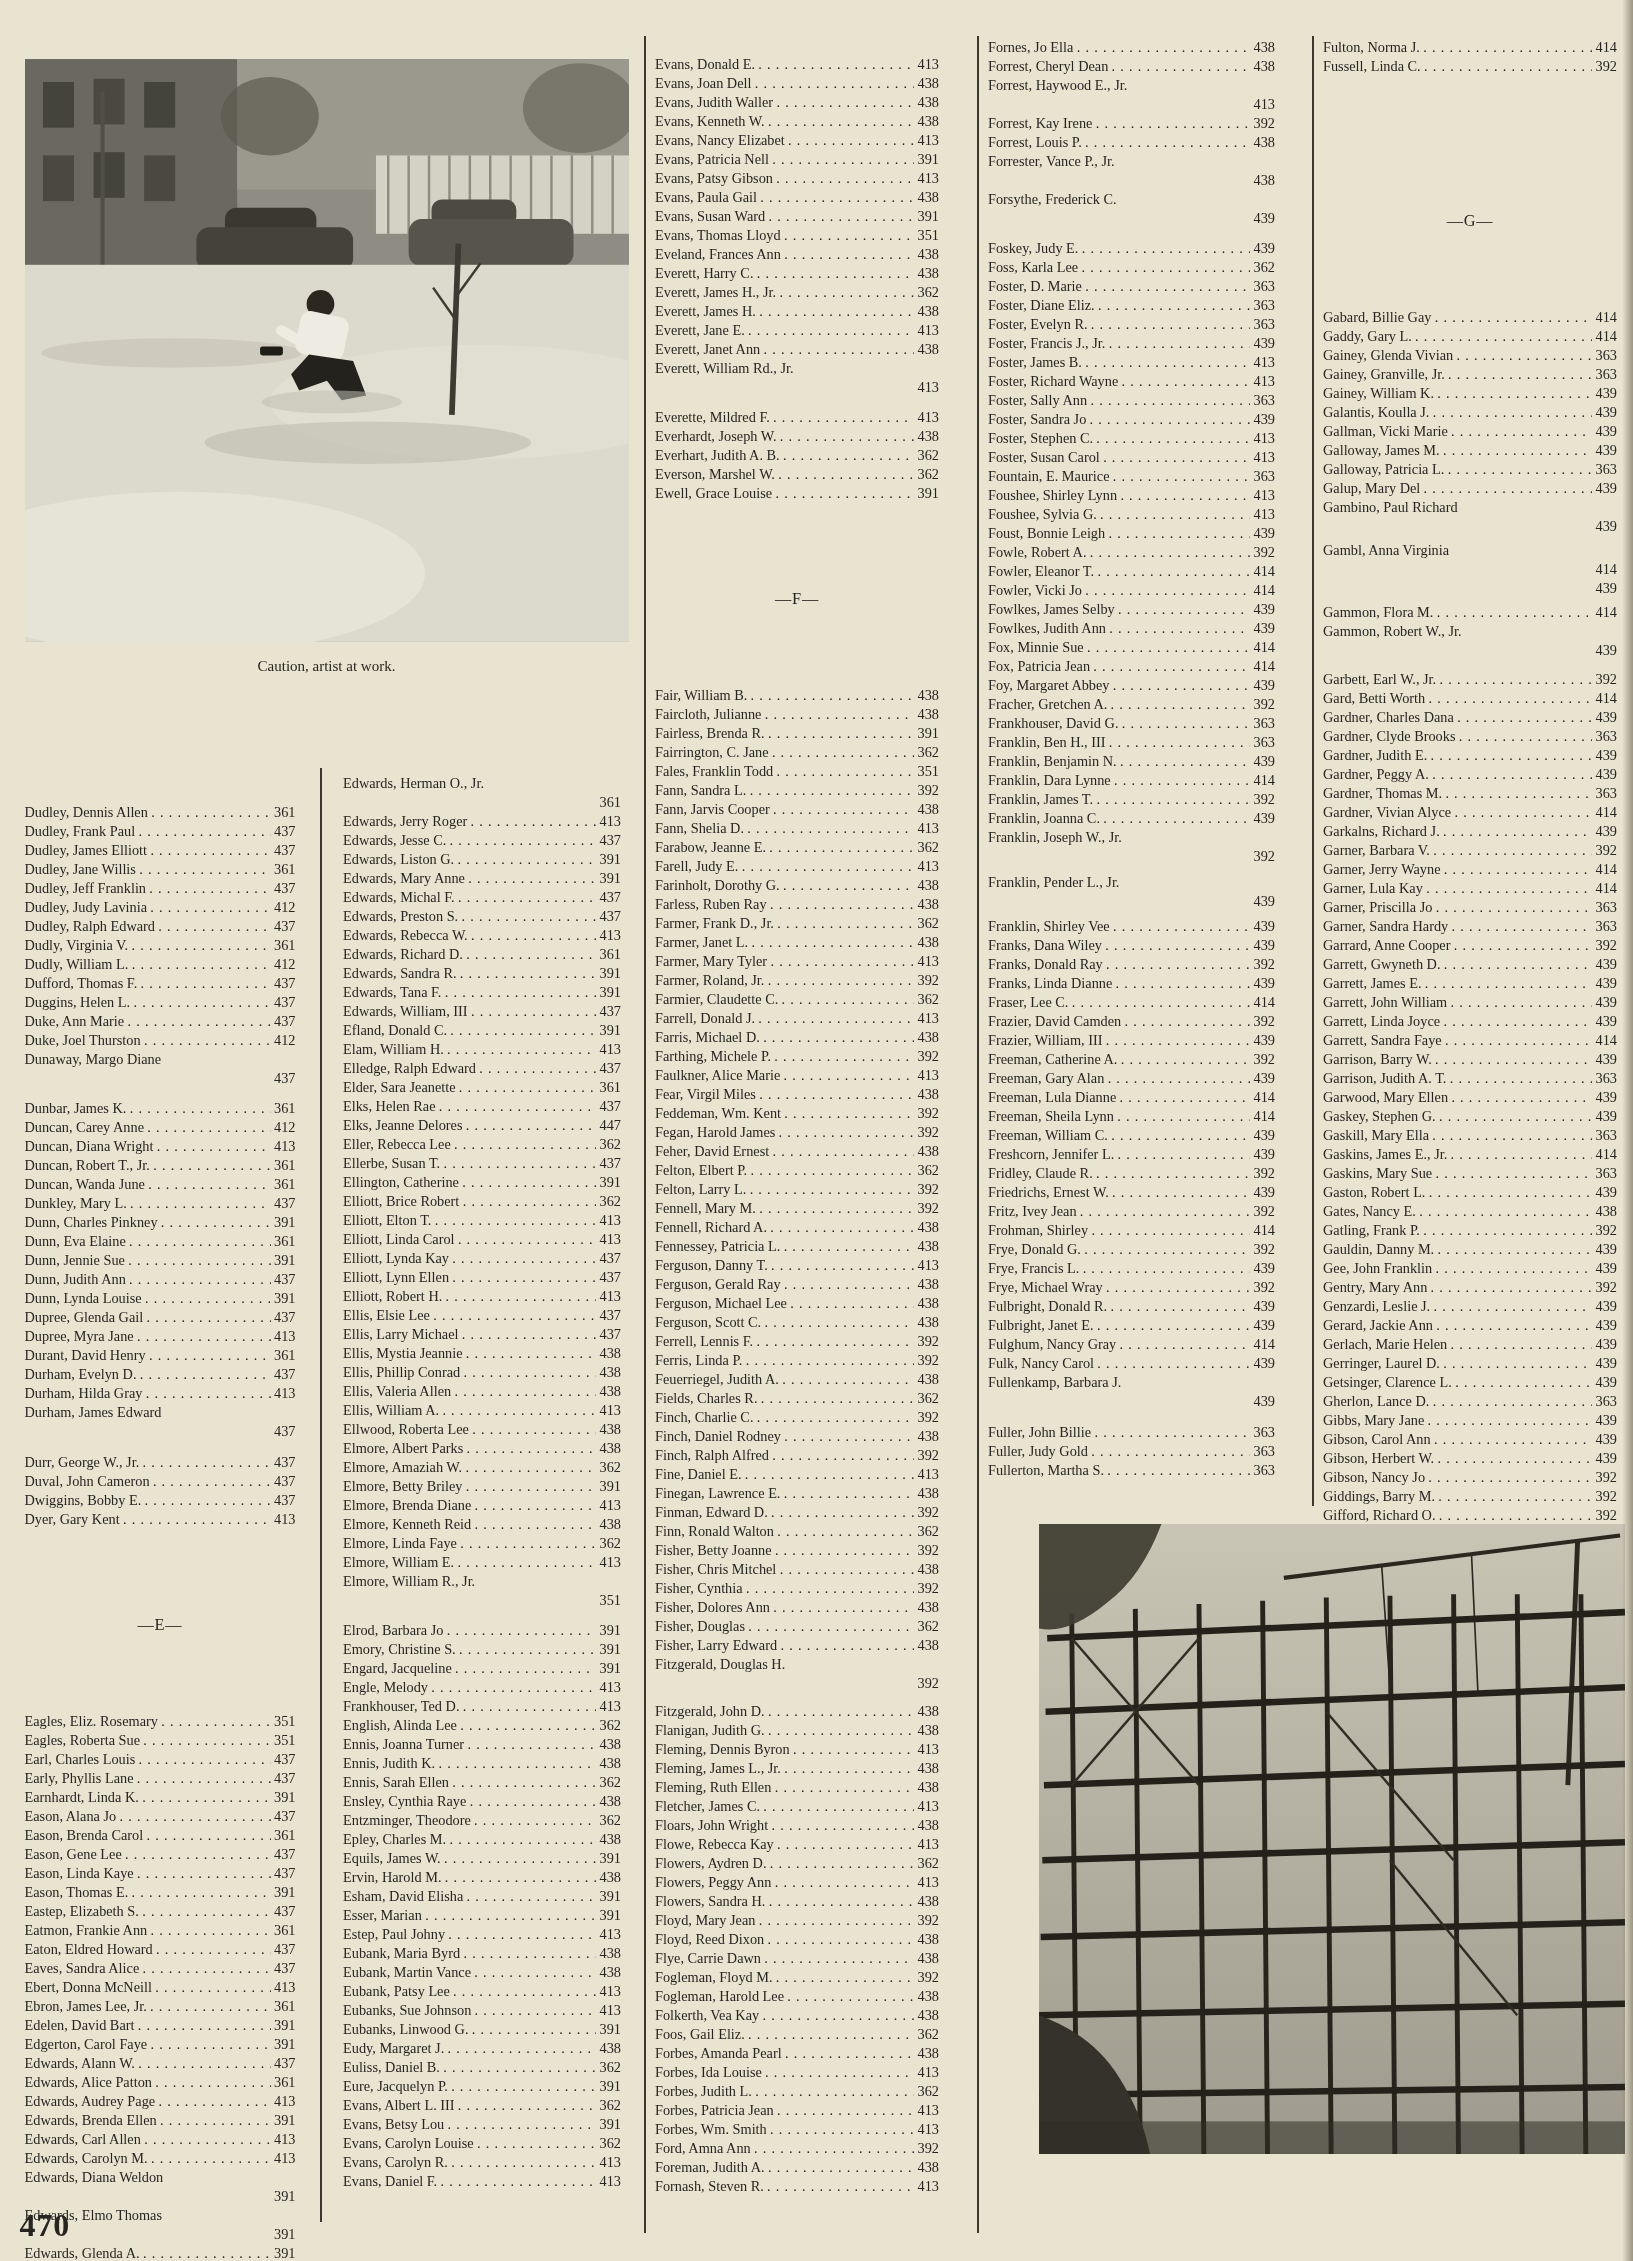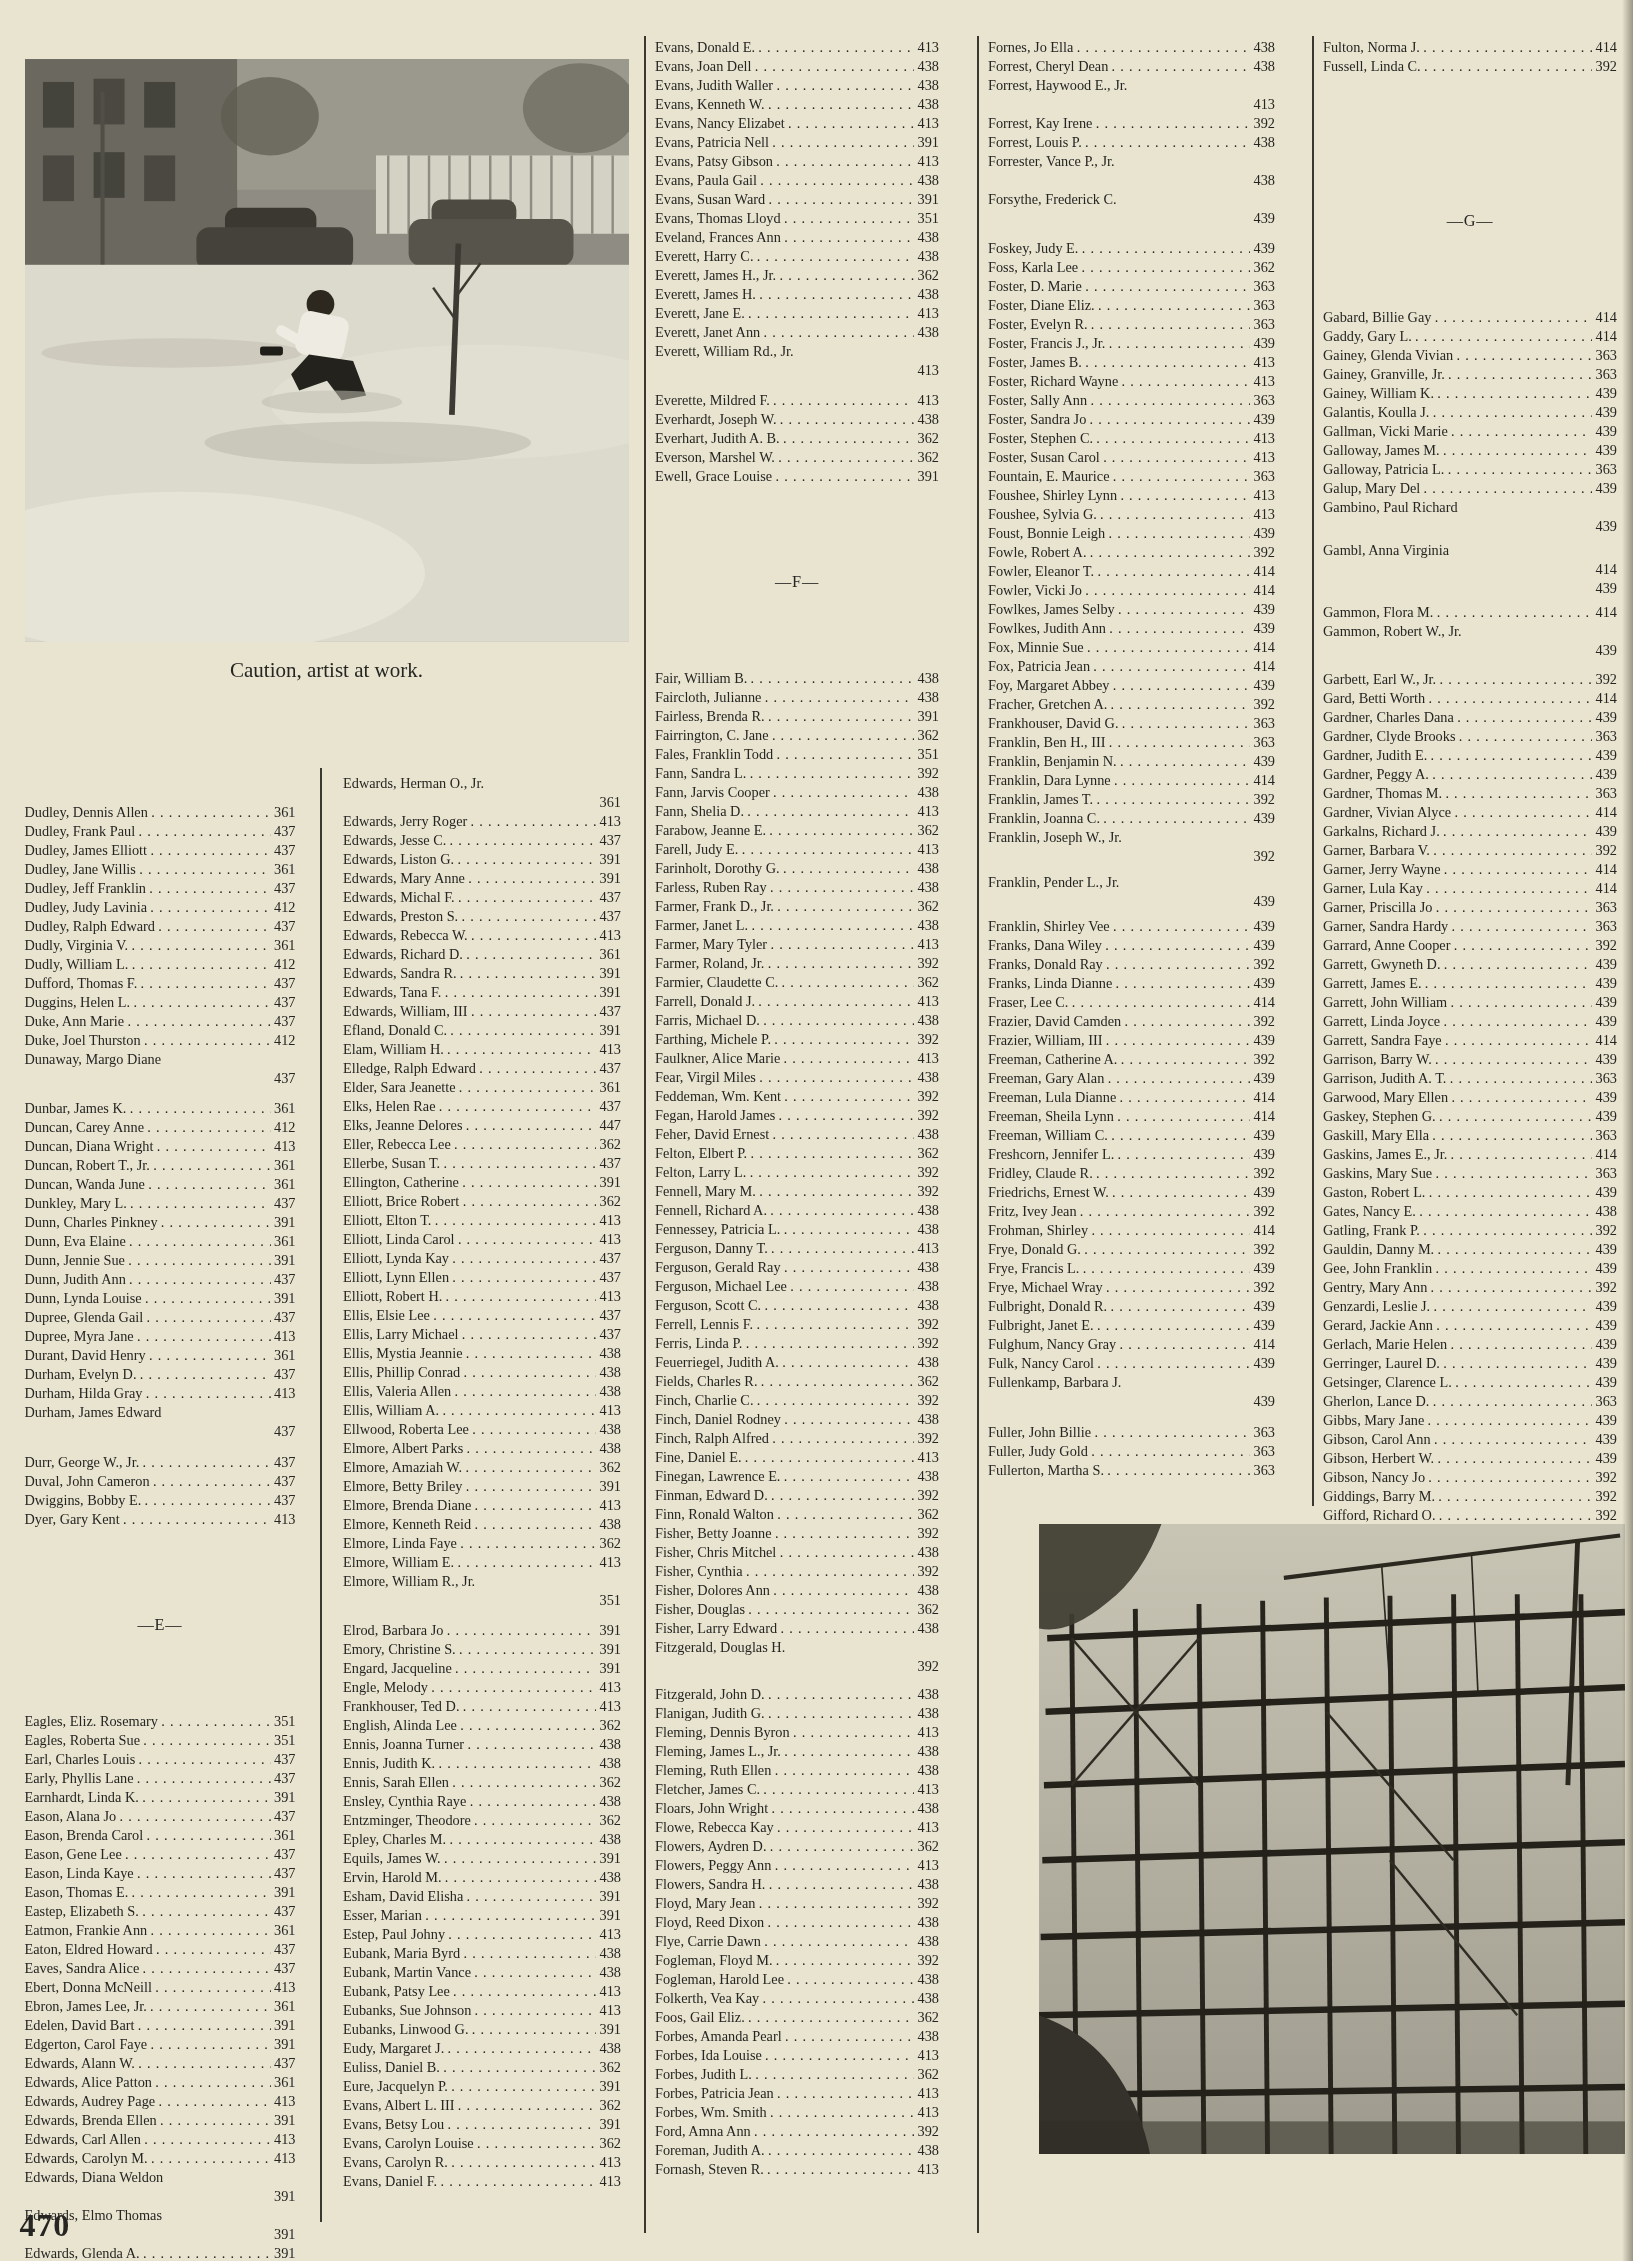--- a/index.html
+++ b/index.html
@@ -29,33 +29,33 @@
   #rule-2 { left:644px; top:36px;   height:2197px; }
   #rule-3 { left:977px; top:36px;  height:2197px; }
   #rule-4 { left:1312px; top:36px;  height:1470px; }
 
   
   .photo { position:absolute; overflow:hidden; }
   #snow-photo { left:24.5px; top:59px; width:604px; height:583px; }
   #construction-photo { left:1039px; top:1524px; width:586px; height:630px; }
 
   .caption-center { position:absolute; left:24.5px; top:658px; width:604px;
-    text-align:center; font-size:21px; }
+    text-align:center; font-size:15px; }
   .caption-left { position:absolute; left:1044px; top:2166px; width:588px;
     font-size:17px; line-height:24px; }
 
   .page-number { position:absolute; left:19.6px; top:2207px;
     font-size:32px; font-weight:bold; letter-spacing:0.8px; }
 
   .page-edge { position:absolute; right:0; top:0; width:11.4px; height:100%;
     background:linear-gradient(to right, rgba(60,55,40,0), rgba(60,55,40,0.45)); }
 
   #col-0 { left:24.5px;   top:803px; width:271px; }
   #col-1 { left:343px;  top:774px; width:278px; }
-  #col-2 { left:655px;  top:38px;  width:284px; }
+  #col-2 { left:655px;  top:55px;  width:284px; }
   #col-3 { left:988px; top:38px;  width:287px; }
   #col-4 { left:1323px; top:38px;  width:294px; }
 </style>
 </head>
 <body>
 
 <div class="sheet">
 
   <div class="photo" id="snow-photo">
     <svg width="604" height="583" viewBox="0 0 740 714" xmlns="http://www.w3.org/2000/svg">

